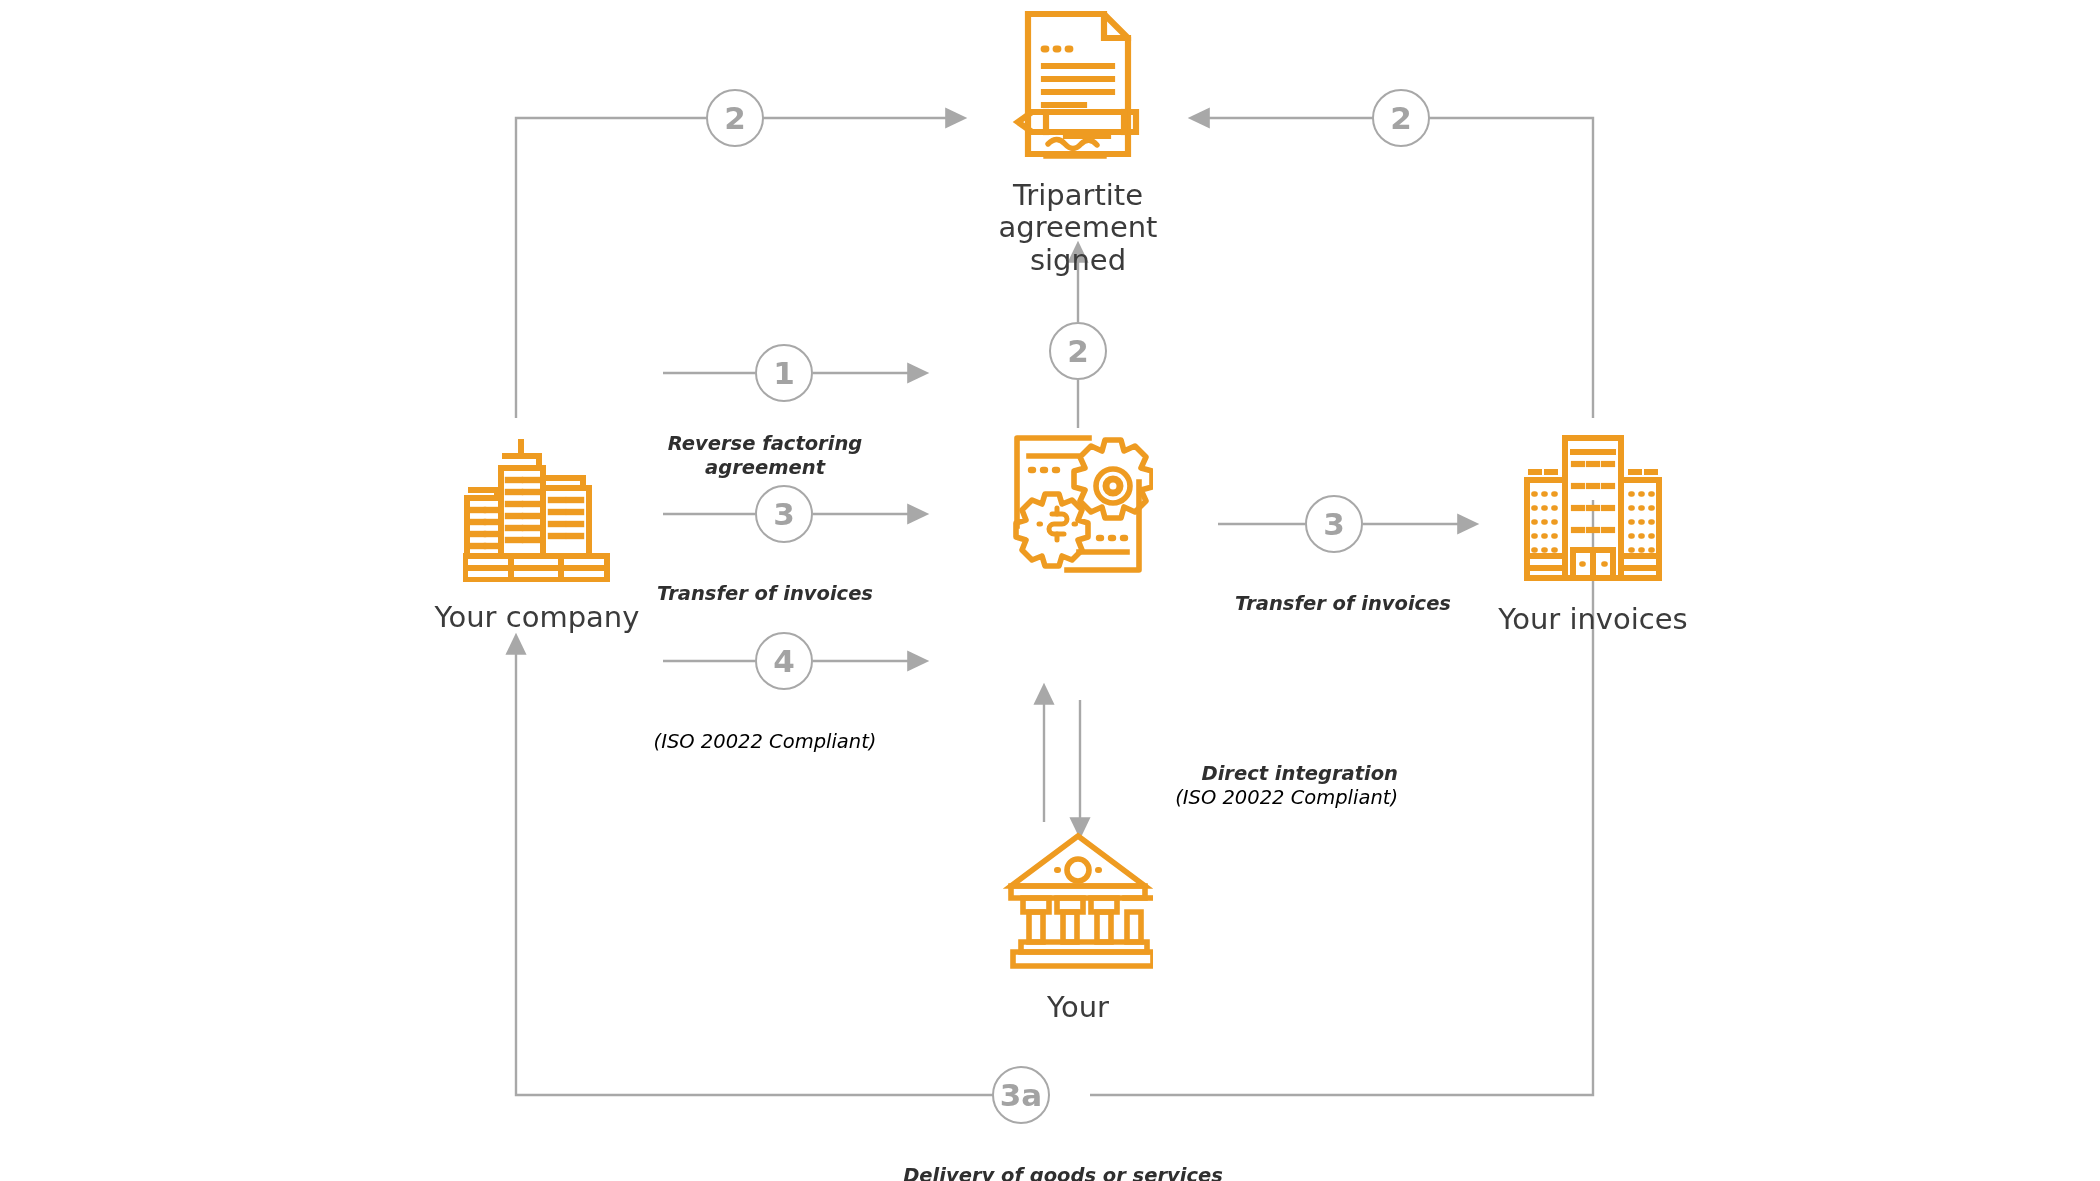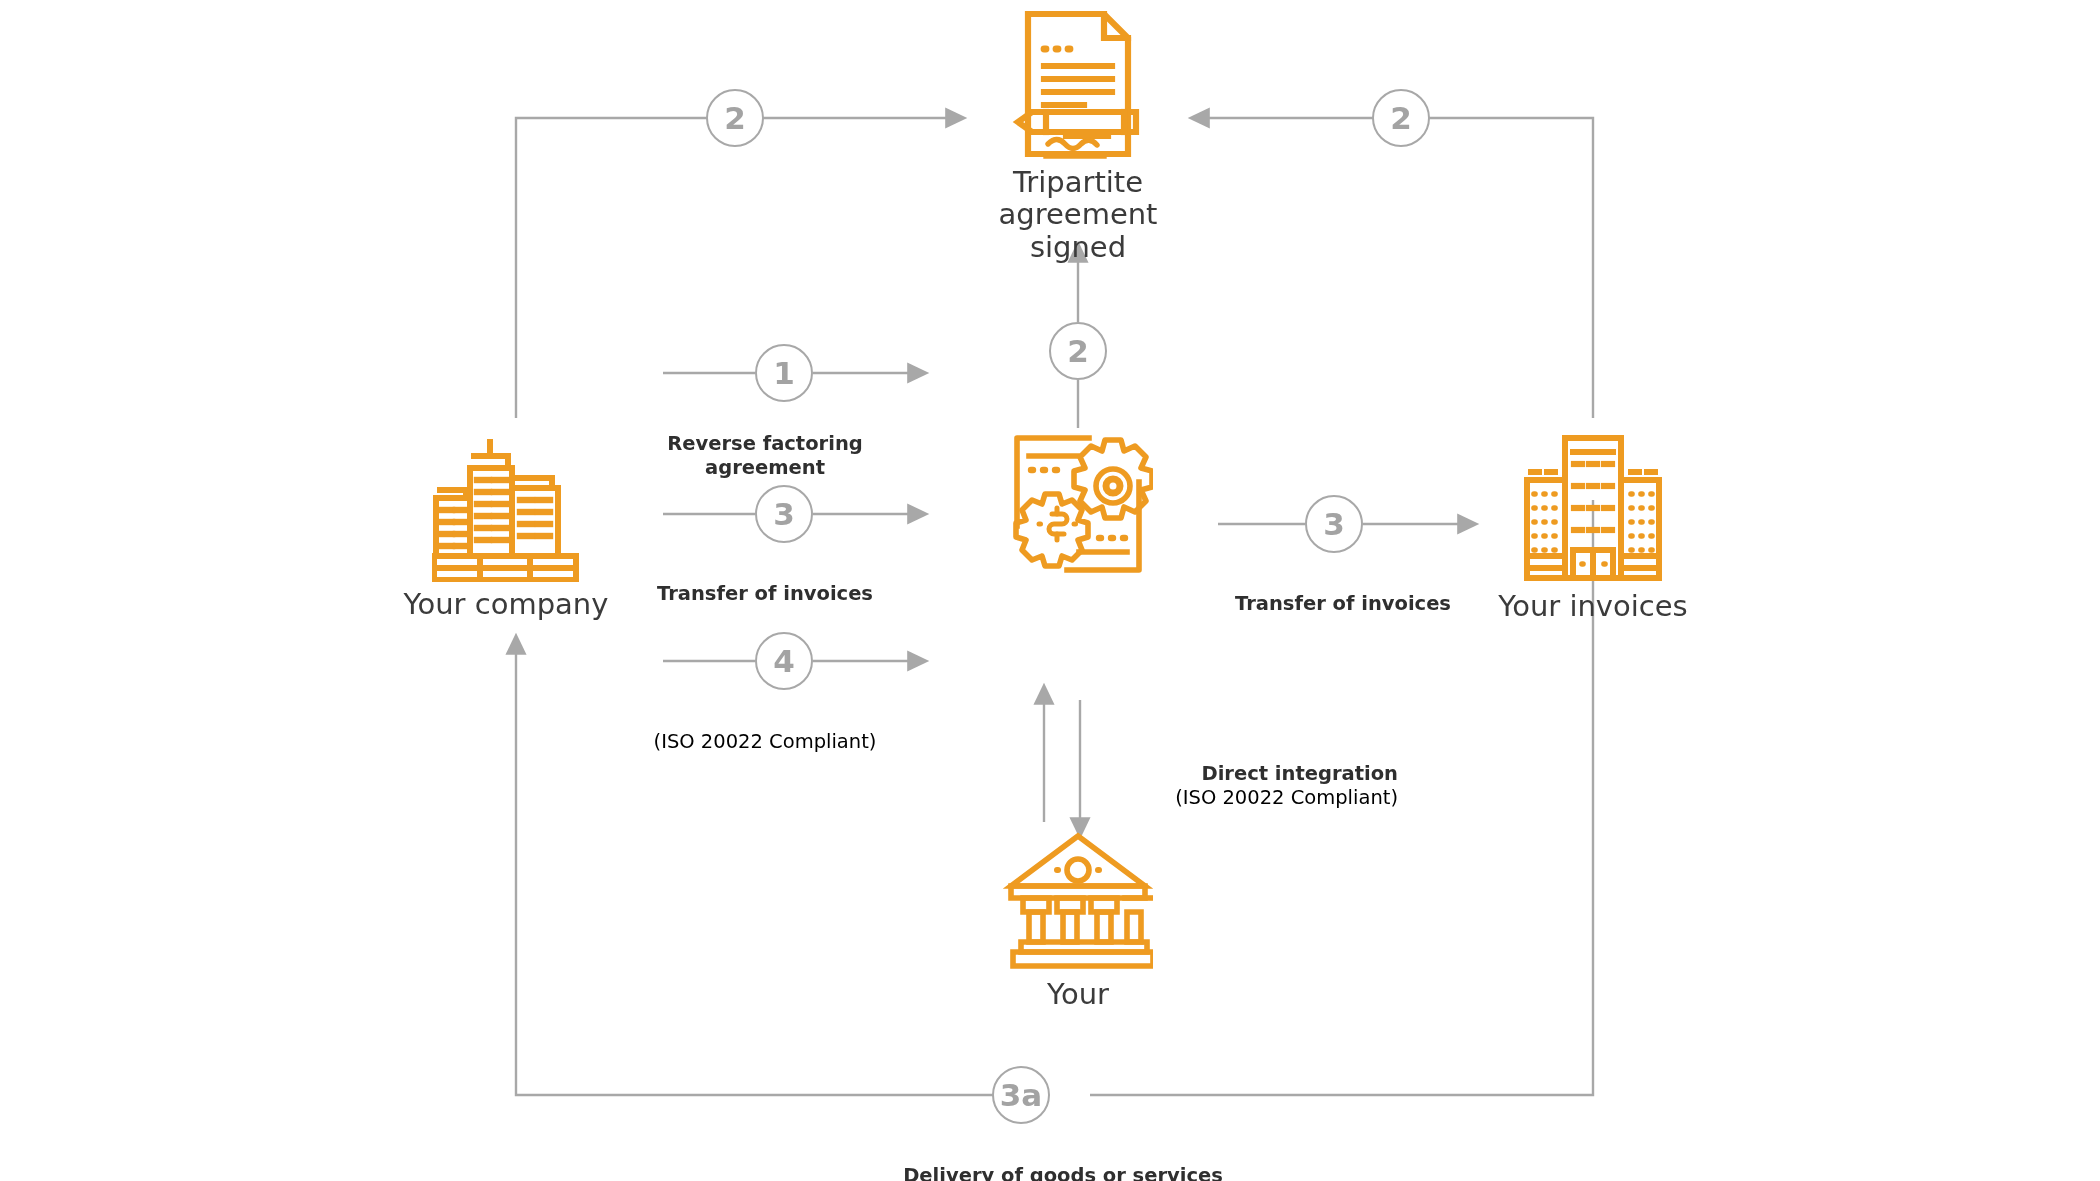--- a/index.html
+++ b/index.html
@@ -12,32 +12,33 @@
   #stage{position:absolute;left:0;top:0;width:2100px;height:1181px;}
   svg#wires{position:absolute;left:0;top:0;width:2100px;height:1181px;}
 
   .node{position:absolute;text-align:center;}
   .node .glyph{display:block;margin:0 auto;}
   .node .caption{
     color:#3b3b3b;
     font-size:29px;
     line-height:1.12;
     font-weight:400;
-    margin-top:6px;
+    margin-top:19px;
     white-space:pre-line;
   }
 
   .edge-label{
     position:absolute;
     text-align:center;
     color:#2f2f2f;
     font-size:19.5px;
     font-weight:700;
     line-height:1.22;
     white-space:pre-line;
+    font-style:italic;
   }
   .edge-label .sub{
     display:block;
     font-weight:400;
     font-size:19.5px;
     color:#000000;
   }
 
   .badge{
     position:absolute;
@@ -114,21 +115,21 @@
       <path d="M116,104 V124"></path>
       <path d="M58,128 H100"></path>
 
       <path d="M40,136 q9,-9 17,0 q8,9 16,0 q8,-8 16,1" stroke-width="5.4" stroke-linecap="round"></path>
       <path d="M38,148 H96" stroke-width="5.4"></path>
     </svg>
     <div class="caption">Tripartite
 agreement signed</div>
   </div>
 
-  <div class="node" style="left:386px;top:432px;width:240px;">
+  <div class="node" style="left:417px;top:432px;width:240px;">
     <svg class="glyph" width="148" height="150" viewBox="0 0 148 150" fill="none" stroke="#EE9B21" stroke-width="6" stroke-linecap="square" stroke-linejoin="miter">
       <path d="M58,10 V24"></path>
       <path d="M42,24 H76 V36"></path>
       <path d="M38,36 H80 V124 H38 Z"></path>
       <path d="M8,58 H34 V66"></path>
       <path d="M4,66 H38 V124 H4 Z"></path>
       <path d="M86,46 H120 V56"></path>
       <path d="M80,56 H126 V124 H80 Z"></path>
       <g stroke-width="6.4">
         <path d="M45,48 h12"></path>

